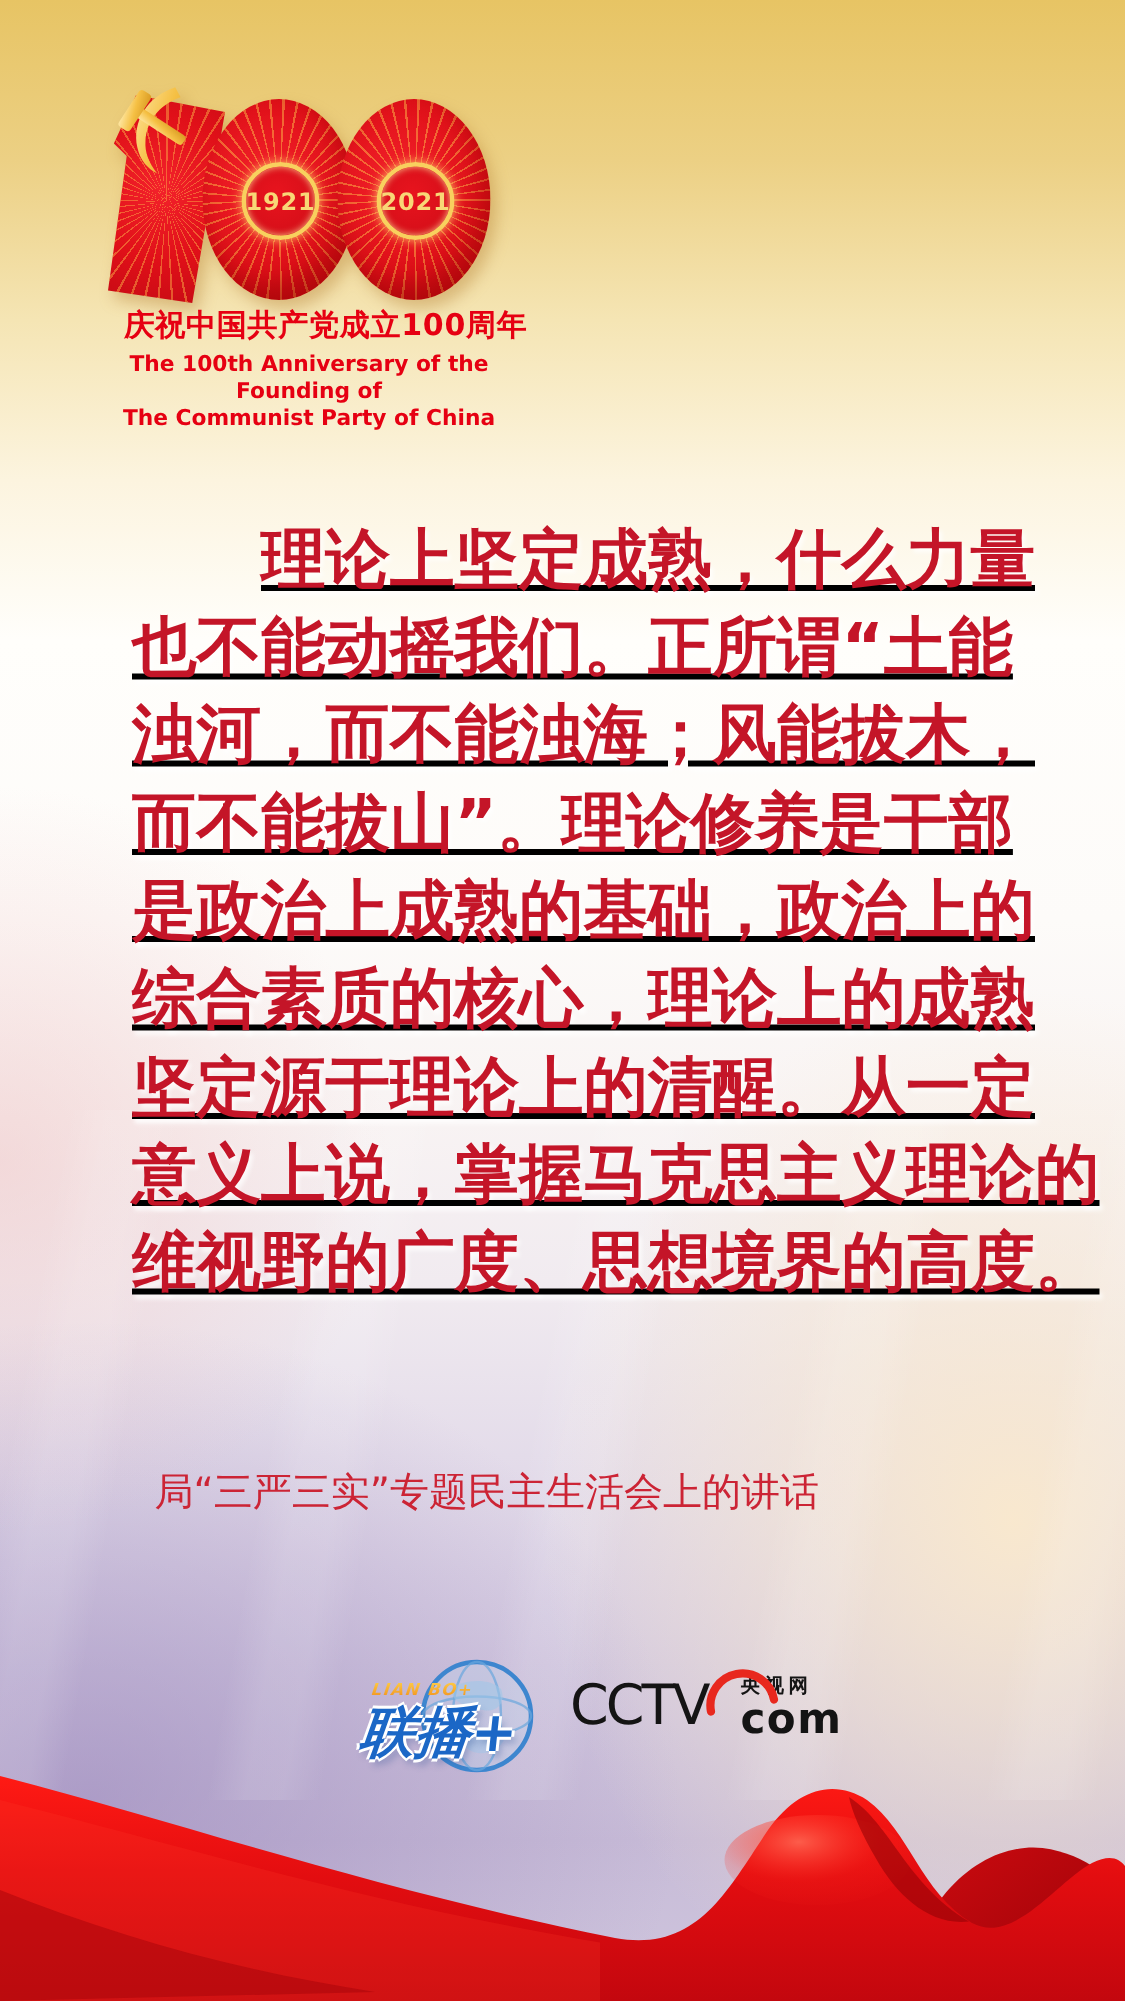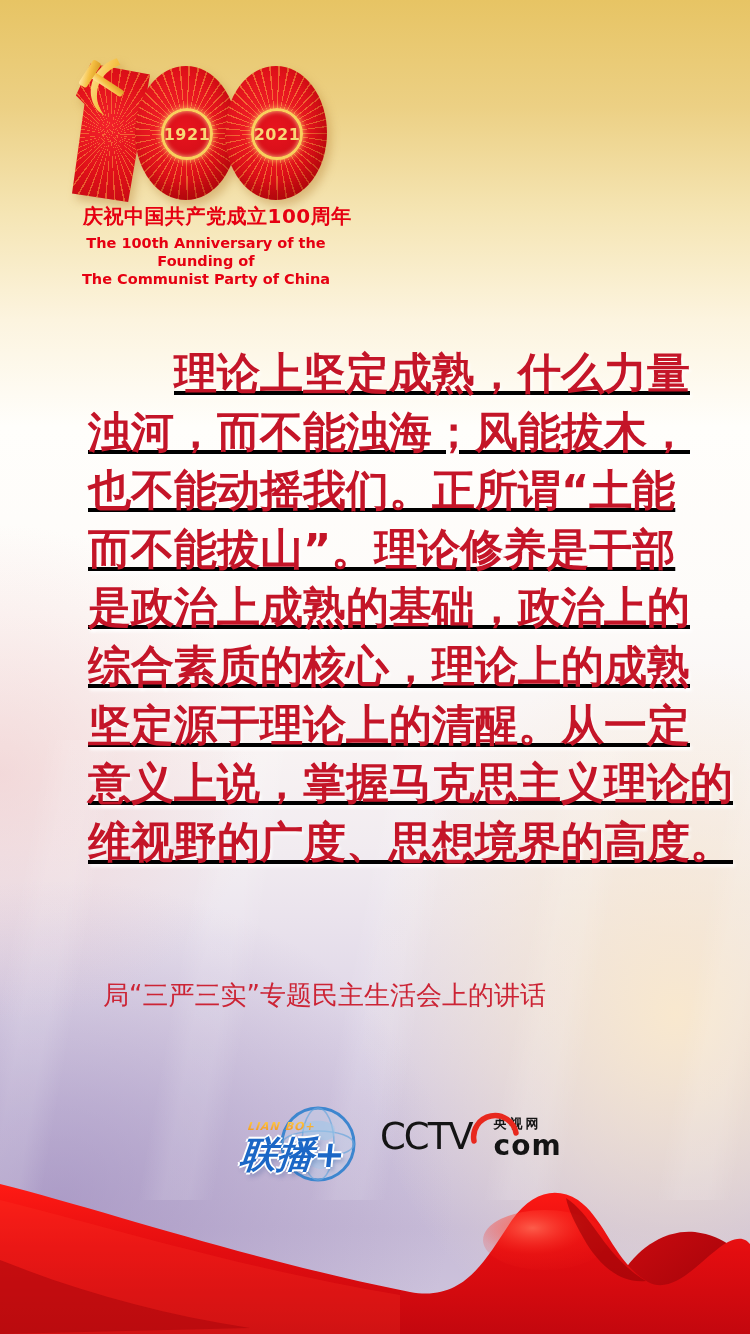--- a/index.html
+++ b/index.html
@@ -140,22 +140,22 @@
   </div>
 
   <div class="title-cn">庆祝中国共产党成立100周年</div>
   <div class="sub-en">
     <div>The 100th Anniversary of the Founding of</div>
     <div>The Communist Party of China</div>
   </div>
 
   <main class="quote">
     <div class="q-line q-first">理论上坚定成熟，什么力量</div>
+    <div class="q-line">也不能动摇我们。正所谓“土能</div>
     <div class="q-line">浊河，而不能浊海；风能拔木，</div>
-    <div class="q-line">也不能动摇我们。正所谓“土能</div>
     <div class="q-line">而不能拔山”。理论修养是干部</div>
     <div class="q-line">是政治上成熟的基础，政治上的</div>
     <div class="q-line">综合素质的核心，理论上的成熟</div>
     <div class="q-line">坚定源于理论上的清醒。从一定</div>
     <div class="q-line">意义上说，掌握马克思主义理论的</div>
     <div class="q-line">维视野的广度、思想境界的高度。</div>
   </main>
 
   <div class="attribution">
     <div>局“三严三实”专题民主生活会上的讲话</div>

